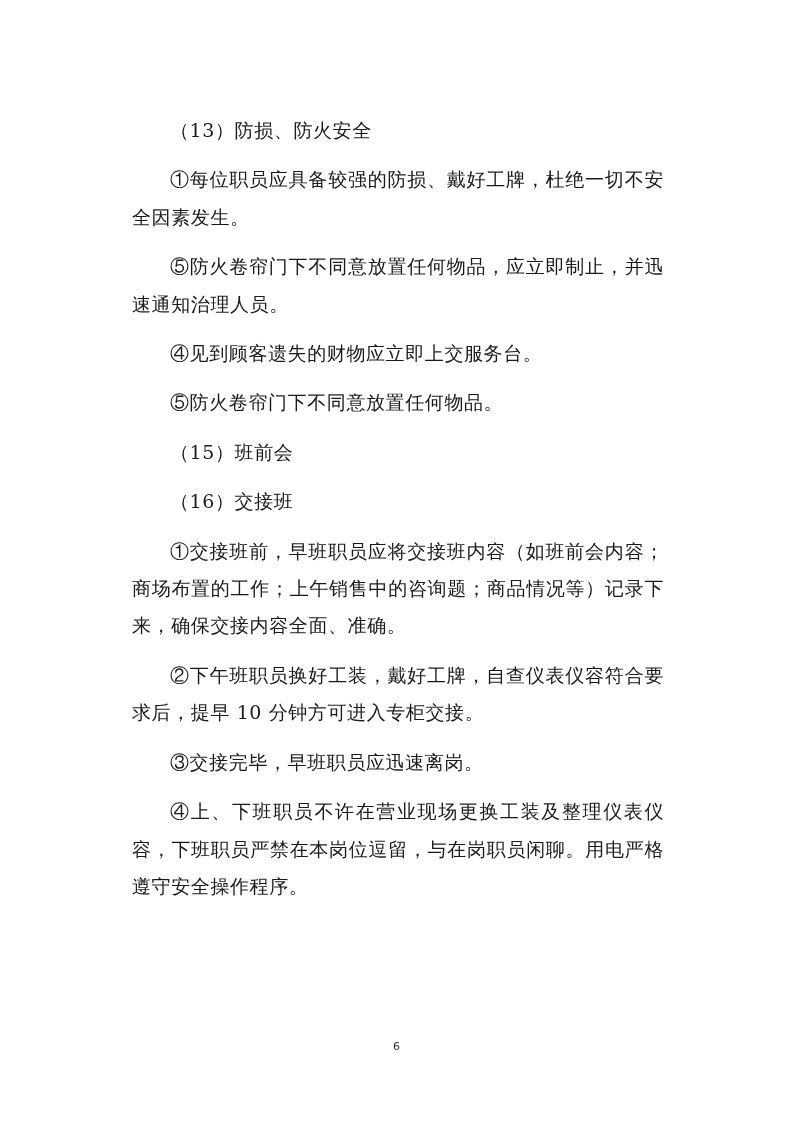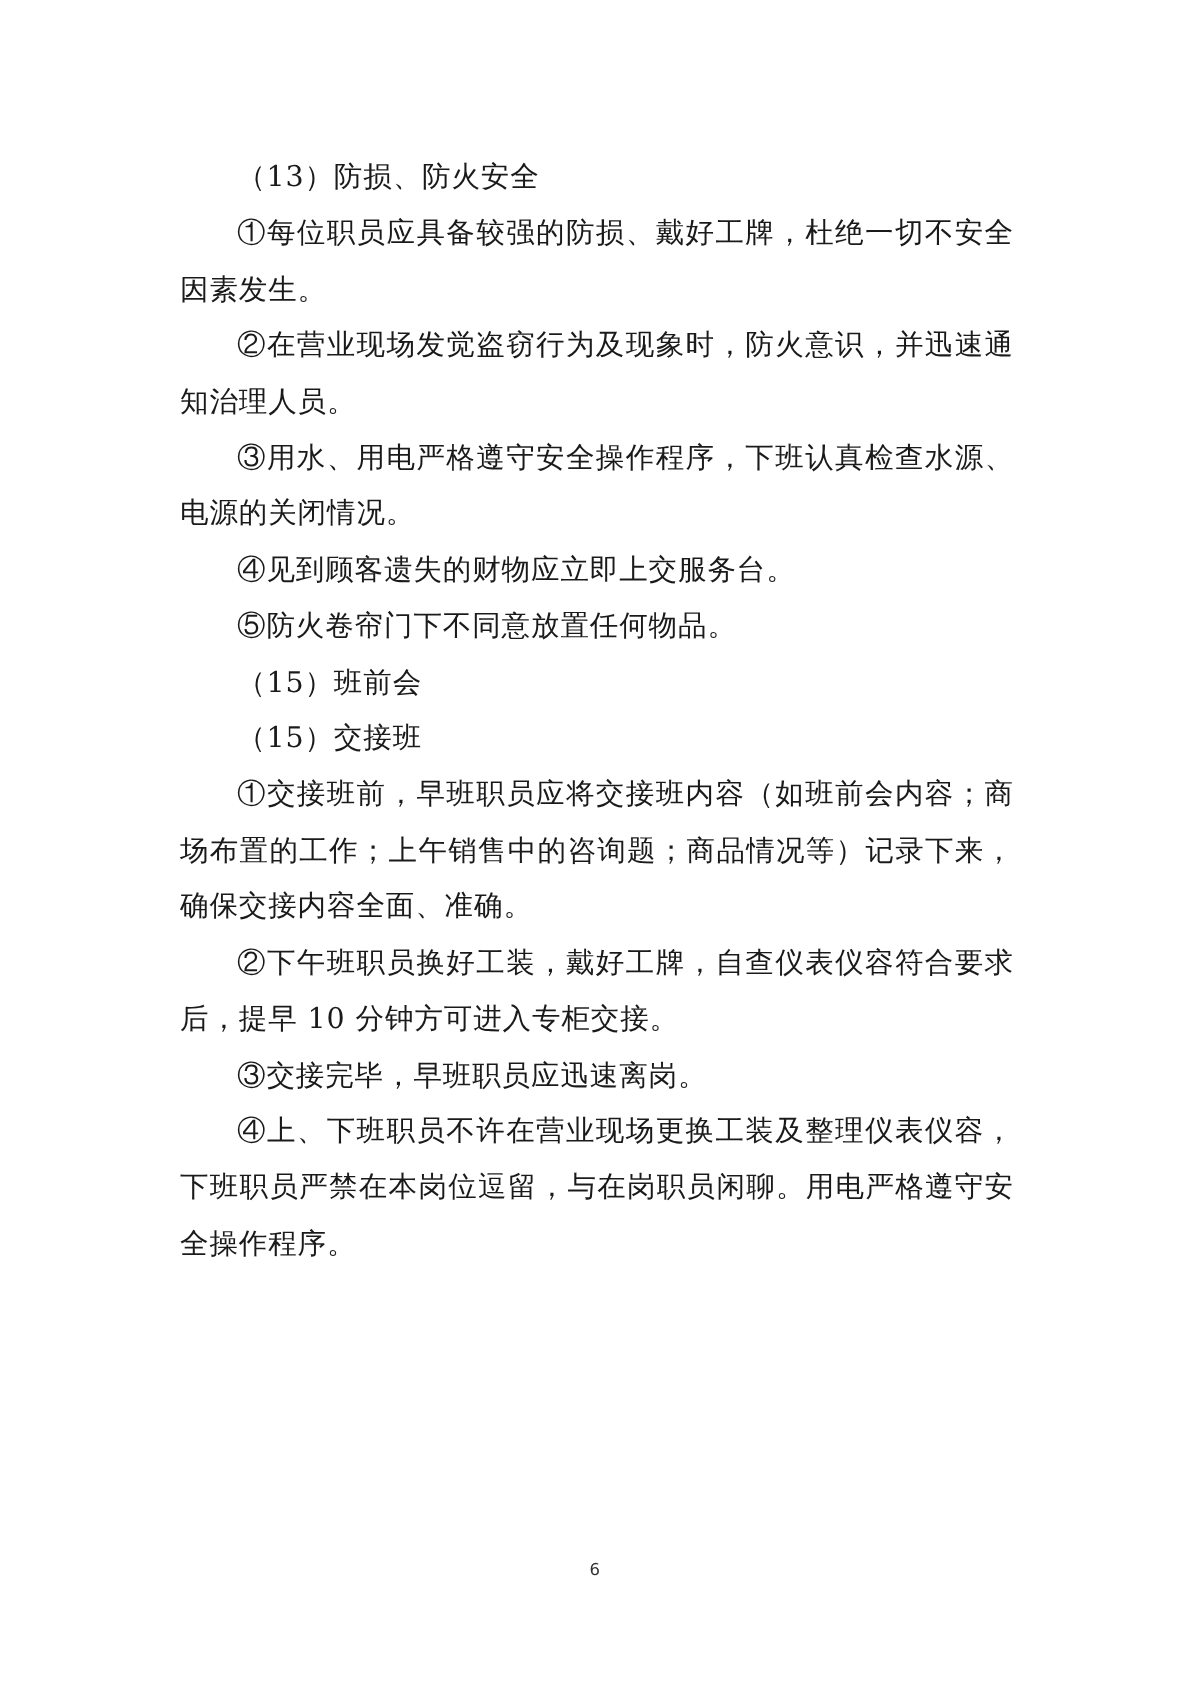--- a/index.html
+++ b/index.html
@@ -17,21 +17,21 @@
     }
     .page {
       position: absolute;
       left: 120px;
       top: 100px;
       width: 556px;
     }
     .para {
       font-size: 19px;
       line-height: 37.4px;
-      margin: 0;
+      margin: 12px;
       text-align: justify;
       text-justify: inter-character;
       letter-spacing: 0.6px;
     }
     .indent {
       text-indent: 38px;
     }
     .heading {
       text-indent: 38px;
     }
@@ -45,27 +45,26 @@
       font-size: 11px;
       color: #333333;
     }
   </style>
 </head>
 <body>
 
 <div class="page">
   <p class="para heading">（13）防损、防火安全</p>
   <p class="para indent">①每位职员应具备较强的防损、戴好工牌，杜绝一切不安全因素发生。</p>
-  <p class="para indent">②在营业现场发觉盗窃行为及现象时，防火意识，并迅速通知治理人员。</p>
-  <p class="para indent">③用水、用电严格遵守安全操作程序，下班认真检查水源、电源的关闭情况。</p>
+  <p class="para indent">⑤防火卷帘门下不同意放置任何物品，应立即制止，并迅速通知治理人员。</p>
   <p class="para indent">④见到顾客遗失的财物应立即上交服务台。</p>
   <p class="para indent">⑤防火卷帘门下不同意放置任何物品。</p>
 
   <p class="para heading">（15）班前会</p>
 
-  <p class="para heading">（15）交接班</p>
+  <p class="para heading">（16）交接班</p>
   <p class="para indent">①交接班前，早班职员应将交接班内容（如班前会内容；商场布置的工作；上午销售中的咨询题；商品情况等）记录下来，确保交接内容全面、准确。</p>
   <p class="para indent">②下午班职员换好工装，戴好工牌，自查仪表仪容符合要求后，提早 10 分钟方可进入专柜交接。</p>
   <p class="para indent">③交接完毕，早班职员应迅速离岗。</p>
   <p class="para indent">④上、下班职员不许在营业现场更换工装及整理仪表仪容，下班职员严禁在本岗位逗留，与在岗职员闲聊。用电严格遵守安全操作程序。</p>
 </div>
 
 <div class="page-number">6</div>
 
 </body></html>

